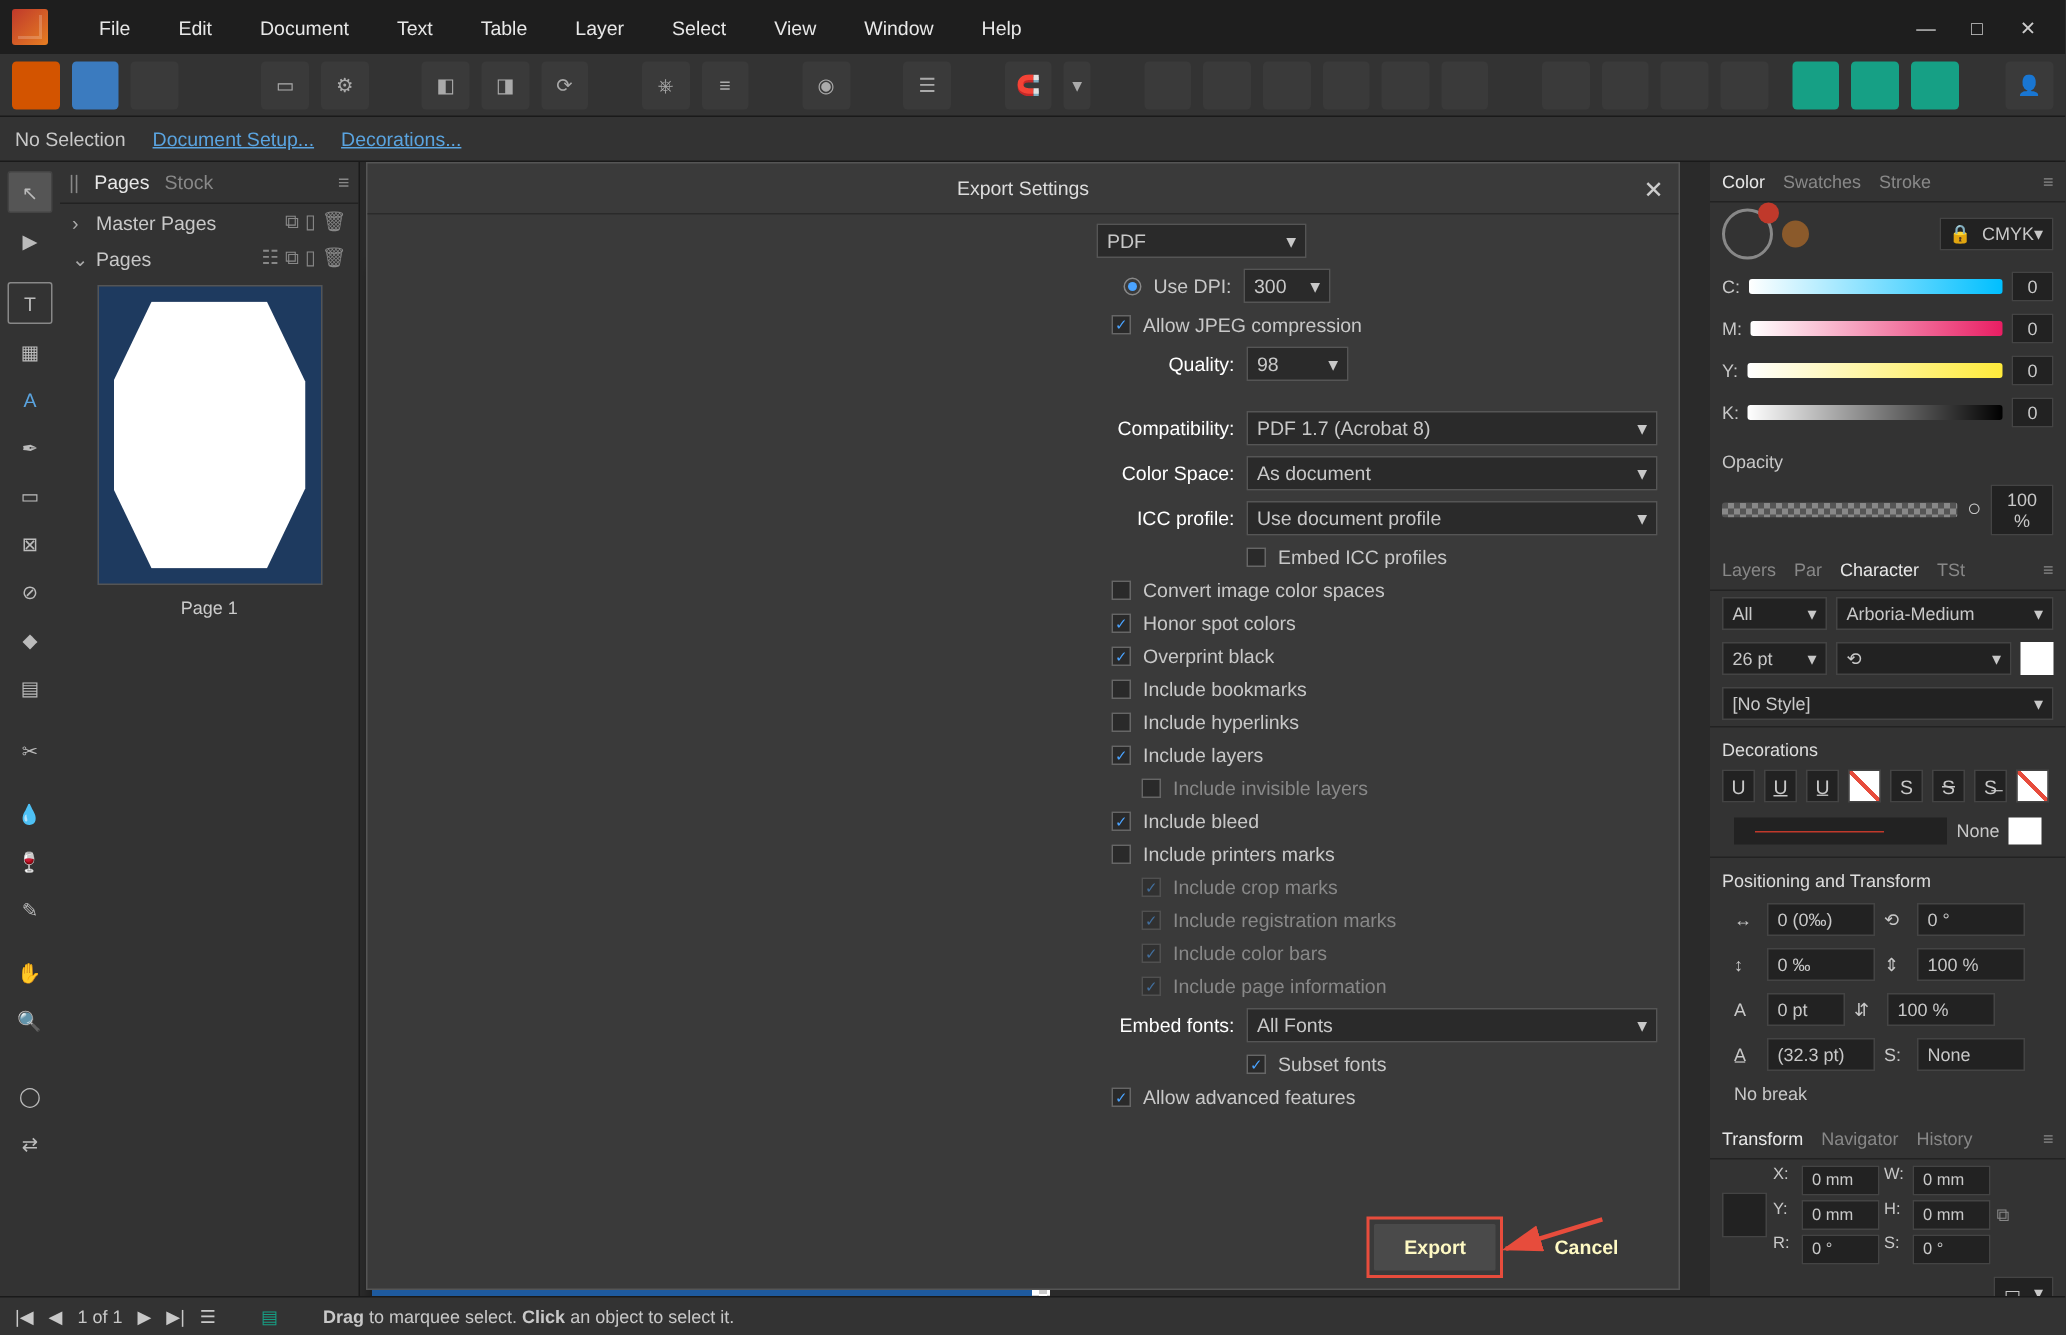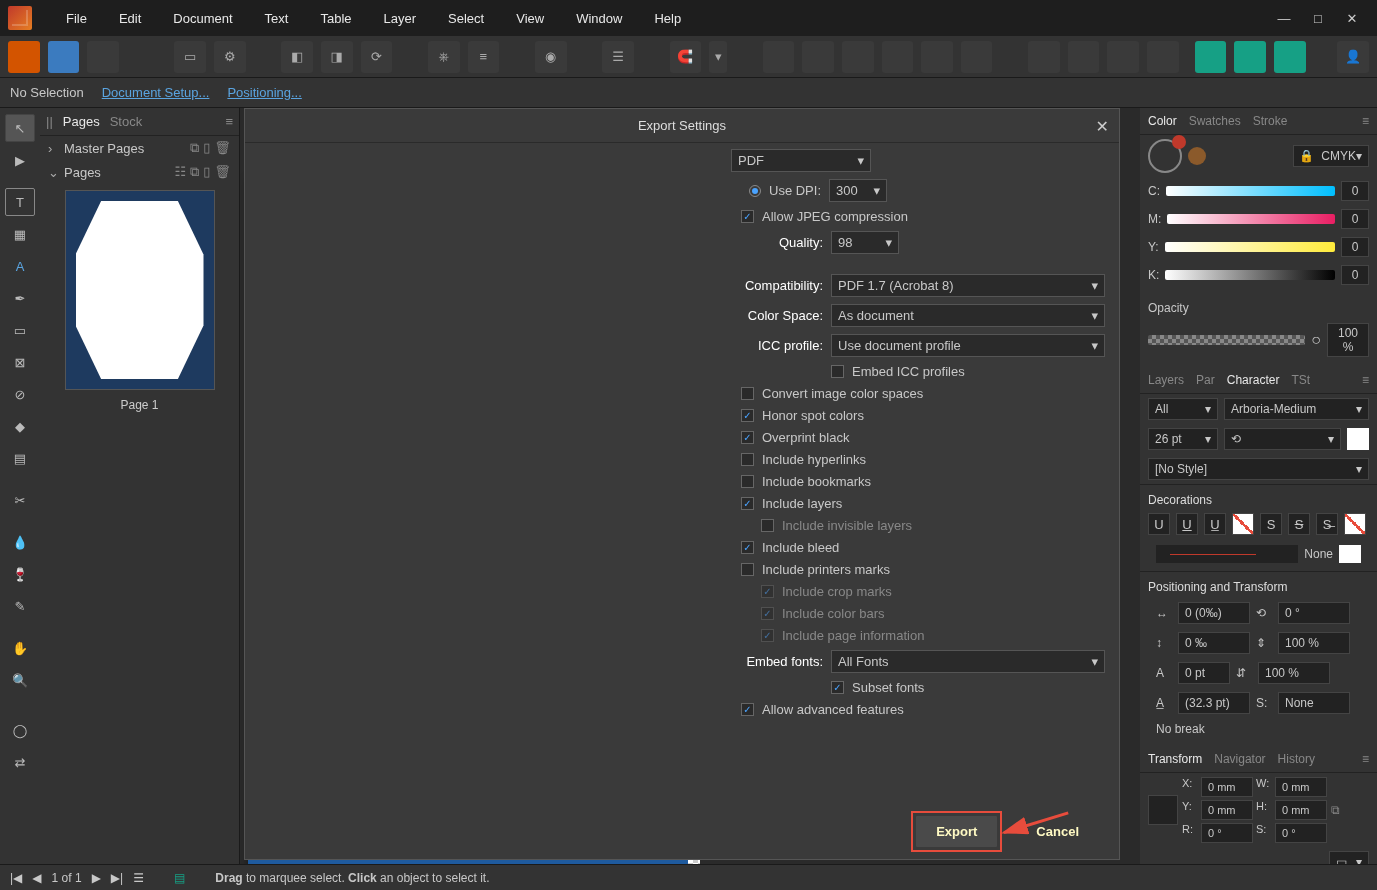--- a/index.html
+++ b/index.html
@@ -143,21 +143,21 @@
   <div class="toolbtn grn"></div>
   <div class="toolbtn grn"></div>
   <div class="toolbtn grn"></div>
   <div style="width:16px"></div>
   <div class="toolbtn">👤</div>
 </div>
 
 <div class="contextbar">
   <span>No Selection</span>
   <span class="contextlink">Document Setup...</span>
-  <span class="contextlink">Positioning...</span>
+  <span class="contextlink">Decorations...</span>
 </div>
 
 <div class="workspace">
 
   <div class="tool-strip">
     <div class="tbtn sel">↖</div>
     <div class="tbtn">▶</div>
     <div style="height:6px"></div>
     <div class="tbtn" style="border:1px solid #888">T</div>
     <div class="tbtn">▦</div>
@@ -519,45 +519,49 @@
       <div class="chk-line">
           <span class="fchk checked"></span>
           <span>Honor spot colors</span>
         </div>
       <div class="chk-line">
           <span class="fchk checked"></span>
           <span>Overprint black</span>
         </div>
       <div class="chk-line">
           <span class="fchk"></span>
+          <span>Include bookmarks</span>
+        </div>
+      <div class="chk-line">
+          <span class="fchk"></span>
           <span>Include hyperlinks</span>
-        </div>
-      <div class="chk-line">
-          <span class="fchk"></span>
-          <span>Include bookmarks</span>
         </div>
       <div class="chk-line">
           <span class="fchk checked"></span>
           <span>Include layers</span>
         </div>
       <div class="chk-line sub">
           <span class="fchk"></span>
           <span>Include invisible layers</span>
         </div>
       <div class="chk-line">
           <span class="fchk checked"></span>
           <span>Include bleed</span>
         </div>
       <div class="chk-line">
           <span class="fchk"></span>
           <span>Include printers marks</span>
         </div>
       <div class="chk-line sub">
           <span class="fchk checked" style="opacity:.5"></span>
           <span>Include crop marks</span>
+        </div>
+      <div class="chk-line sub">
+          <span class="fchk checked" style="opacity:.5"></span>
+          <span>Include registration marks</span>
         </div>
       <div class="chk-line sub">
           <span class="fchk checked" style="opacity:.5"></span>
           <span>Include color bars</span>
         </div>
       <div class="chk-line sub">
           <span class="fchk checked" style="opacity:.5"></span>
           <span>Include page information</span>
         </div>
       <div class="frow">

